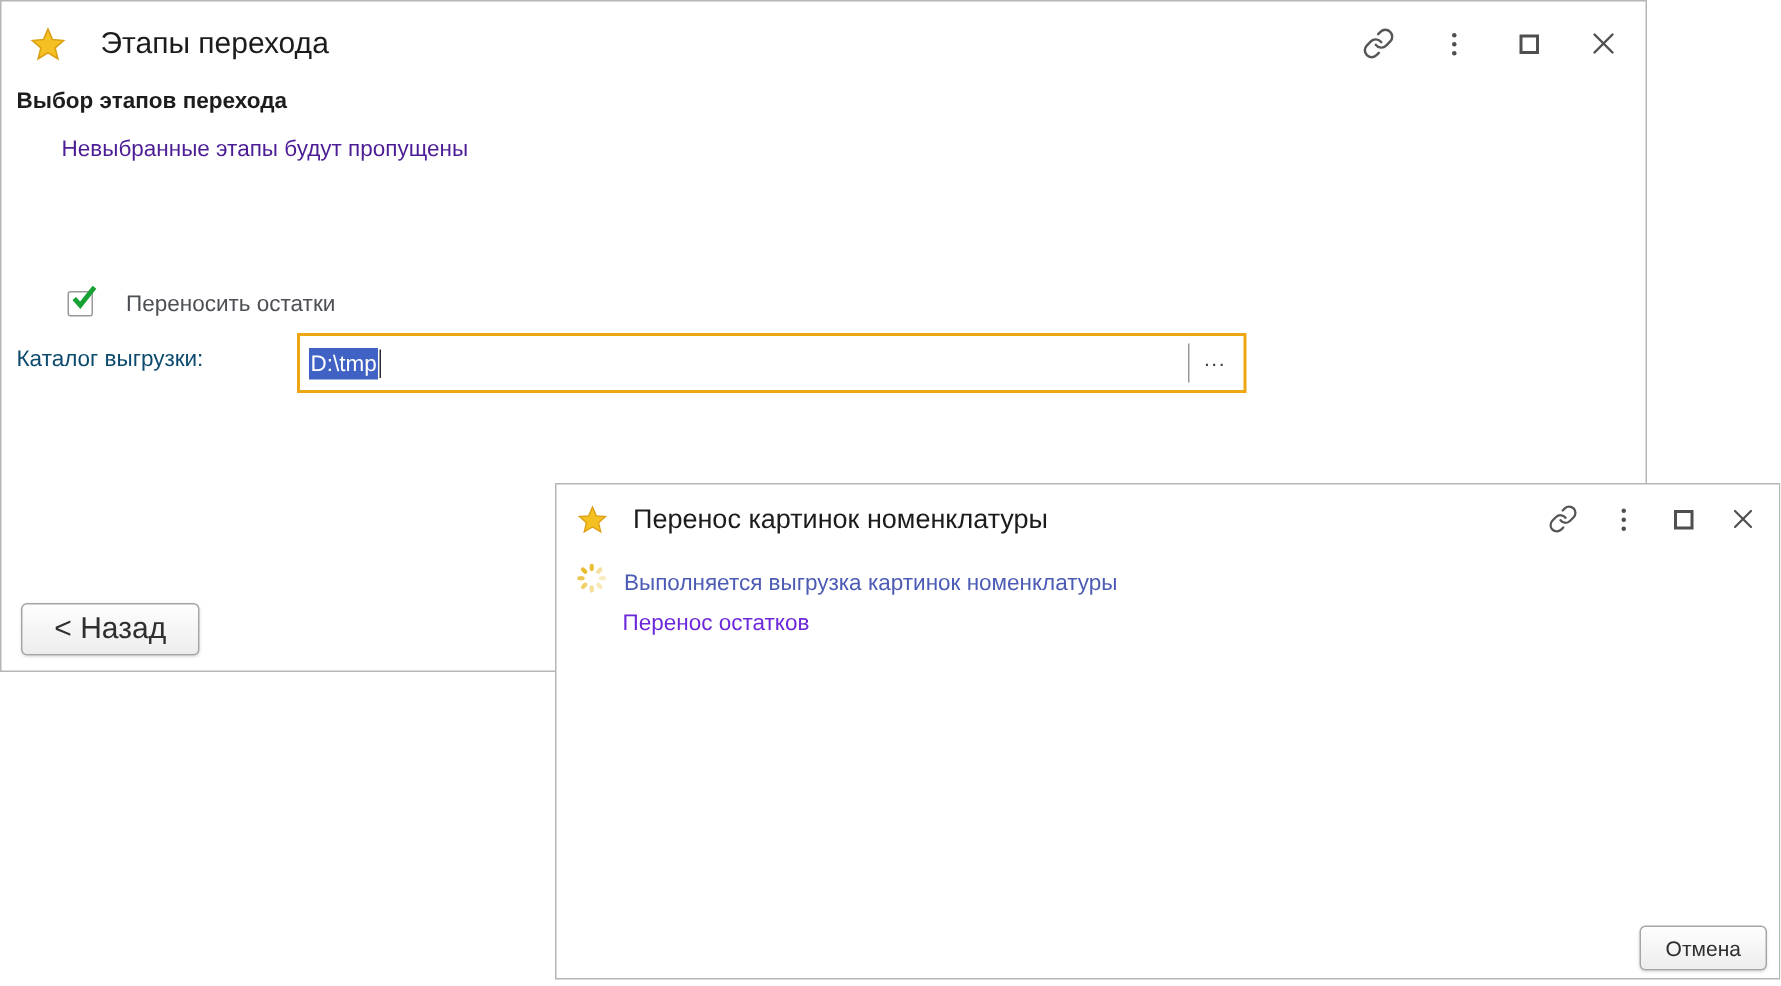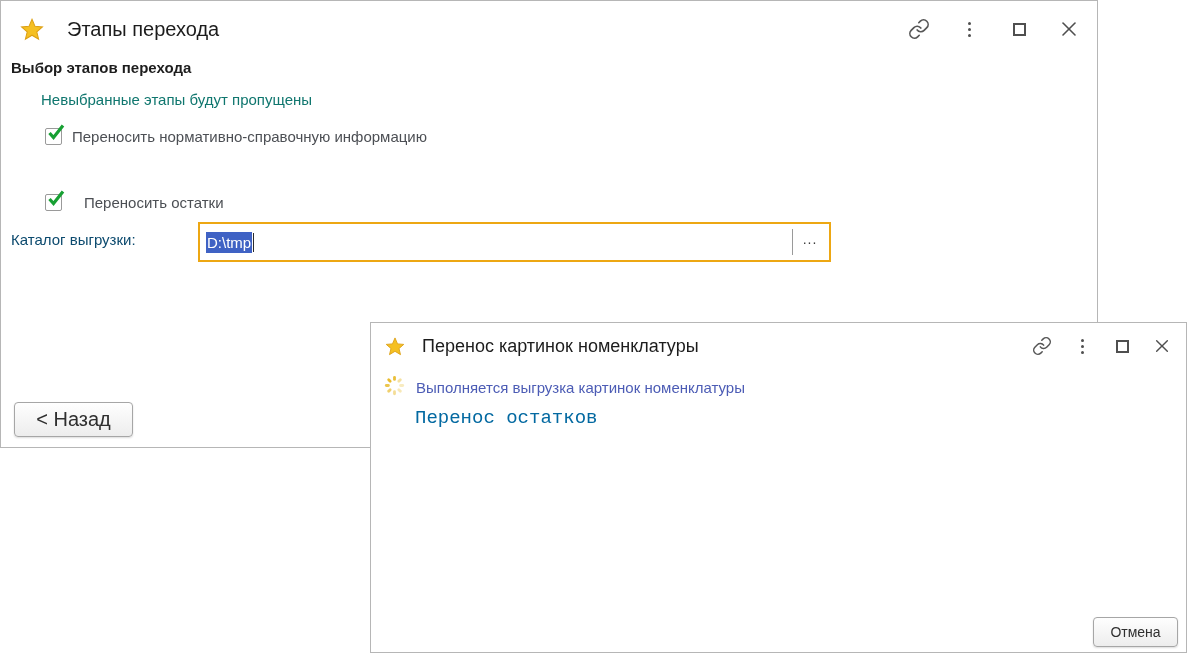--- a/index.html
+++ b/index.html
@@ -25,21 +25,21 @@
   .tb-icons { position:absolute; top:0; height:100%; display:flex; align-items:center; }
   .win1 .tb-icons { right:16px; gap:26px; }
   .win2 .tb-icons { right:12px; gap:16px; }
   .tbi { width:24px; height:24px; display:flex; align-items:center; justify-content:center; color:#565656; }
   .sq { width:13px; height:13px; border:2px solid #4f4f4f; background:#fff; }
   .dots { display:flex; flex-direction:column; gap:3px; }
   .dots i { width:3px; height:3px; border-radius:50%; background:#4f4f4f; }
 
   
   .heading { position:absolute; left:10px; top:58px; font-size:15px; font-weight:bold; color:#1d1d1d; }
-  .hint { position:absolute; left:40px; top:90px; font-size:15px; color:#0f766e; }
+  .hint { position:absolute; left:40px; top:90px; font-size:15px; color:#4c1d95; }
   .cbrow { position:absolute; left:44px; display:flex; align-items:center; gap:10px; height:22px; }
   .cbrow.r0 { top:124px; } .cbrow.r1 { top:157px; } .cbrow.r2 { top:190px;gap:22px; }
   .cb { position:relative; width:17px; height:17px; border:1px solid #9a9a9a; border-radius:2px; background:#fff; flex:0 0 auto; }
   .cb svg { position:absolute; left:1px; top:-5px; overflow:visible; }
   .cblabel { font-size:15px; color:#4c4f54; white-space:nowrap; }
 
   .flabel { position:absolute; left:10px; top:230px; font-size:15px; color:#0c4a6e; }
   .input {
     position:absolute; left:197px; top:221px; width:633px; height:40px;
     border:2px solid #eda713; background:#fff; display:flex; align-items:center; padding-left:6px;
@@ -58,21 +58,21 @@
     background:linear-gradient(#fefefe,#ededed); color:#2f2f2f;
     box-shadow:0 1px 2px rgba(0,0,0,0.14); cursor:pointer;
     font-family:"Liberation Sans", sans-serif; white-space:nowrap;
   }
   .back { position:absolute; left:13px; top:401px; width:119px; height:35px; font-size:20px; }
   .cancel { position:absolute; right:8px; bottom:5px; width:85px; height:30px; font-size:14px; }
 
   
   .progress-row { position:absolute; left:13px; top:52px; display:flex; align-items:center; gap:11px; }
   .ptext { font-size:15px; color:#4c5cb5; white-space:nowrap; }
-  .pending { position:absolute; left:44px; top:84px; font-size:19px; color:#0369a1; white-space:nowrap;font-family:Liberation Mono, monospace; }
+  .pending { position:absolute; left:44px; top:84px; font-size:15px; color:#6d28d9; white-space:nowrap; }
 </style>
 </head>
 <body>
 
 <div class="stage">
 
   <section class="window win1">
     <header class="titlebar">
       <span class="star">
         <svg width="26" height="25" viewBox="0 0 24 24">
@@ -102,28 +102,20 @@
             <line x1="3" y1="3" x2="15" y2="15"></line>
               <line x1="15" y1="3" x2="3" y2="15"></line>
           </svg>
         </span>
       </div>
     </header>
 
     <div class="heading">Выбор этапов перехода</div>
     <div class="hint">Невыбранные этапы будут пропущены</div>
 
-    <label class="cbrow r0">
-      <span class="cb">
-        <svg width="18" height="18" viewBox="0 0 18 18">
-          <path d="M2.5 9 L6.5 13.5 L16 1.5" fill="none" stroke="#17a033" stroke-width="3.2"></path>
-        </svg>
-      </span>
-      <span class="cblabel">Переносить нормативно-справочную информацию</span>
-    </label>
 
 
     <label class="cbrow r2">
       <span class="cb">
         <svg width="18" height="18" viewBox="0 0 18 18">
           <path d="M2.5 9 L6.5 13.5 L16 1.5" fill="none" stroke="#17a033" stroke-width="3.2"></path>
         </svg>
       </span>
       <span class="cblabel">Переносить остатки</span>
     </label>

